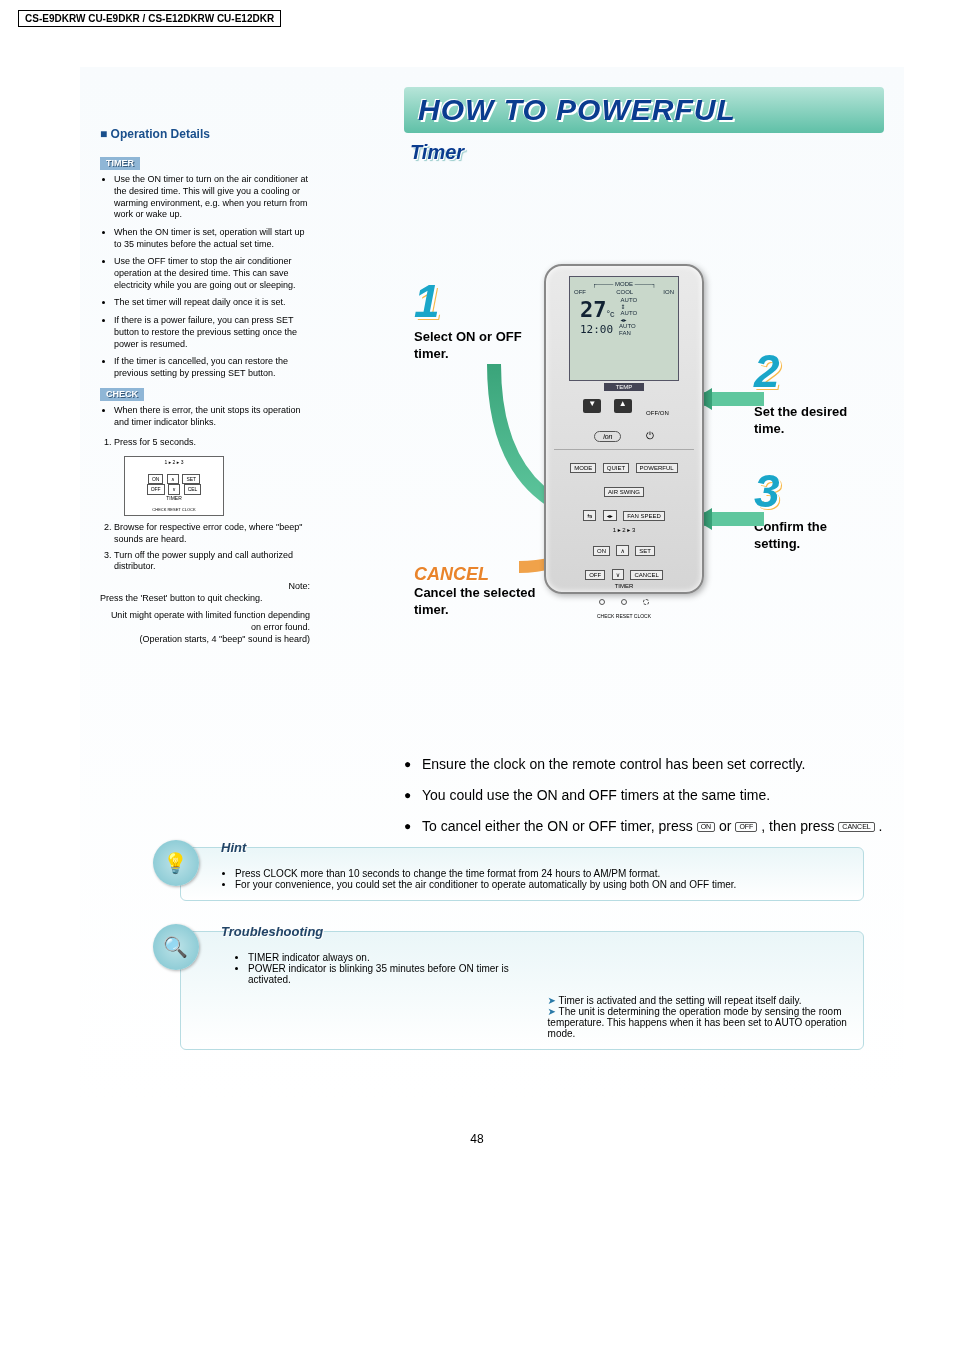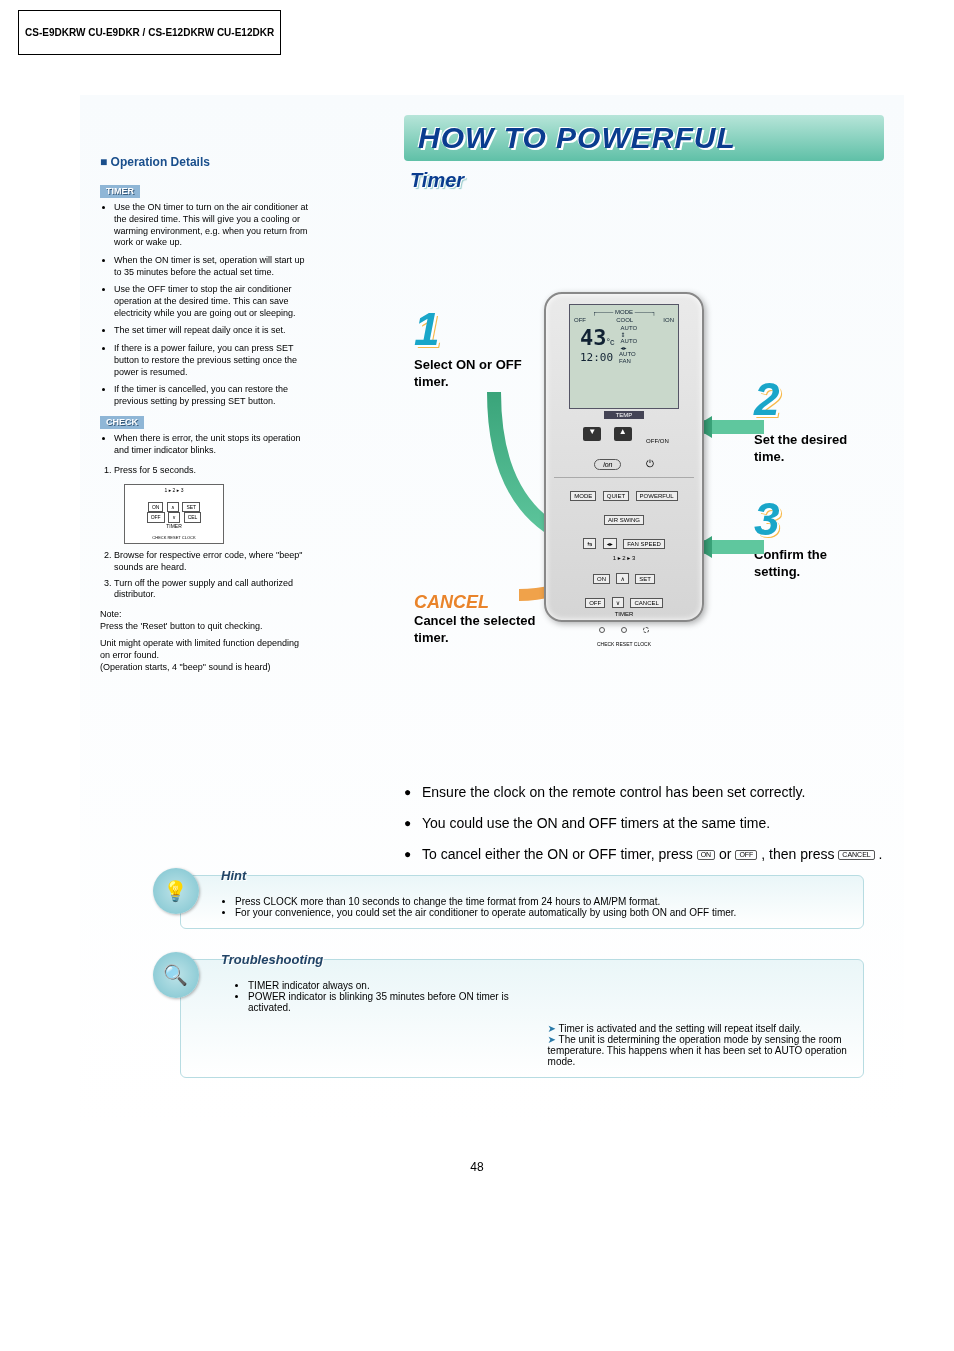--- a/index.html
+++ b/index.html
@@ -1,26 +1,26 @@
 <!DOCTYPE html>
 <html><head>
 <meta charset="utf-8">
 <style>
   * { box-sizing: border-box; margin: 0; padding: 0; }
   body { font-family: Arial, Helvetica, sans-serif; background: #fff; width: 954px; margin: 0 auto; }
-  .header-model { border: 1px solid #000; display: inline-block; padding: 16px 6px; font-size: 10px; font-weight: bold; margin: 10px 0 0 18px; }
+  .header-model { border: 1px solid #000; display: inline-block; padding: 2px 6px; font-size: 10px; font-weight: bold; margin: 10px 0 0 18px; }
   .page-body { background: linear-gradient(to bottom, #f8fbfd 0%, #fff 100%); margin: 40px 50px 20px 80px; padding: 20px 20px 40px 20px; position: relative; }
   .left-col { float: left; width: 210px; font-size: 9px; line-height: 1.3; color: #000; }
   .op-details { font-size: 12px; font-weight: bold; color: #1a4f8c; margin: 40px 0 14px 0; }
   .section-tag { background: #8fb6d6; color: #fff; font-weight: bold; font-size: 9px; padding: 1px 6px; text-shadow: 1px 1px 0 #385a7a; display: inline-block; margin-bottom: 4px; }
   .left-col ul { list-style: disc; margin-left: 14px; margin-bottom: 8px; }
   .left-col li { margin-bottom: 6px; }
   .left-col ol { margin-left: 14px; margin-bottom: 8px; }
   .left-col ol li { margin-bottom: 4px; }
-  .left-col .note { margin-top: 6px; }
+  .left-col .note { margin-top: 6px; text-align: right; }
   .diagram-box { width: 100px; height: 60px; border: 1px solid #666; margin: 4px 0 6px 24px; position: relative; background: #fff; font-size: 6px; text-align: center; }
   .diagram-box .row { margin-top: 8px; }
   .diagram-box .btn { display: inline-block; border: 1px solid #555; font-size: 5px; padding: 1px 3px; margin: 0 1px; }
   .diagram-box .small { font-size:4px; margin-top:6px; }
   .right-col { float: right; width: 480px; position: relative; }
   .title-bar { background: linear-gradient(to bottom, #b7e5d9 0%, #5fc0a7 100%); border-radius: 4px; padding: 6px 14px; margin-bottom: 8px; }
   .title-bar h1 { font-family: Arial Black, Arial, sans-serif; font-size: 30px; font-weight: 900; color: #0a3c8f; text-shadow: 2px 2px 0 #fff, -1px -1px 0 #fff; letter-spacing: 1px; font-style: italic; }
   .subsection { font-family: Arial Black, Arial, sans-serif; font-size: 20px; font-weight: 900; color: #0a3c8f; text-shadow: 1px 1px 0 #fff, 2px 2px 1px #9cc; font-style: italic; margin: 0 0 10px 6px; }
   .remote-area { position: relative; height: 560px; }
   .remote { position: absolute; left: 140px; top: 90px; width: 160px; height: 330px; background: linear-gradient(#eaeaea,#d5d5d5); border: 2px solid #888; border-radius: 18px; box-shadow: inset 0 0 6px #fff, 2px 2px 6px rgba(0,0,0,.3); }
@@ -162,21 +162,21 @@
 
       <div class="remote">
         <div class="screen">
           <div class="mode">┌──── <span>MODE</span> ────┐</div>
           <div class="row2">
             <span>OFF</span>
             <span>COOL</span>
             <span>ION</span>
           </div>
           <div style="text-align:left; padding-left:6px;">
-            <span class="temp">43</span><span style="font-size:9px;">°c</span>
+            <span class="temp">27</span><span style="font-size:9px;">°c</span>
             <span class="auto"><span>AUTO</span><br>⇕<br><span>AUTO</span><br><span>◂▸</span></span>
           </div>
           <div style="text-align:left; padding-left:6px;">
             <span class="clock">12:00</span>
             <span class="auto" style="white-space:pre-line;">AUTO
 FAN</span>
           </div>
         </div>
         <div style="text-align:center; font-size:6px; background:#445; color:#fff; width:40px; margin:2px auto 0; padding:1px;">TEMP</div>
         <div class="btnrow">

